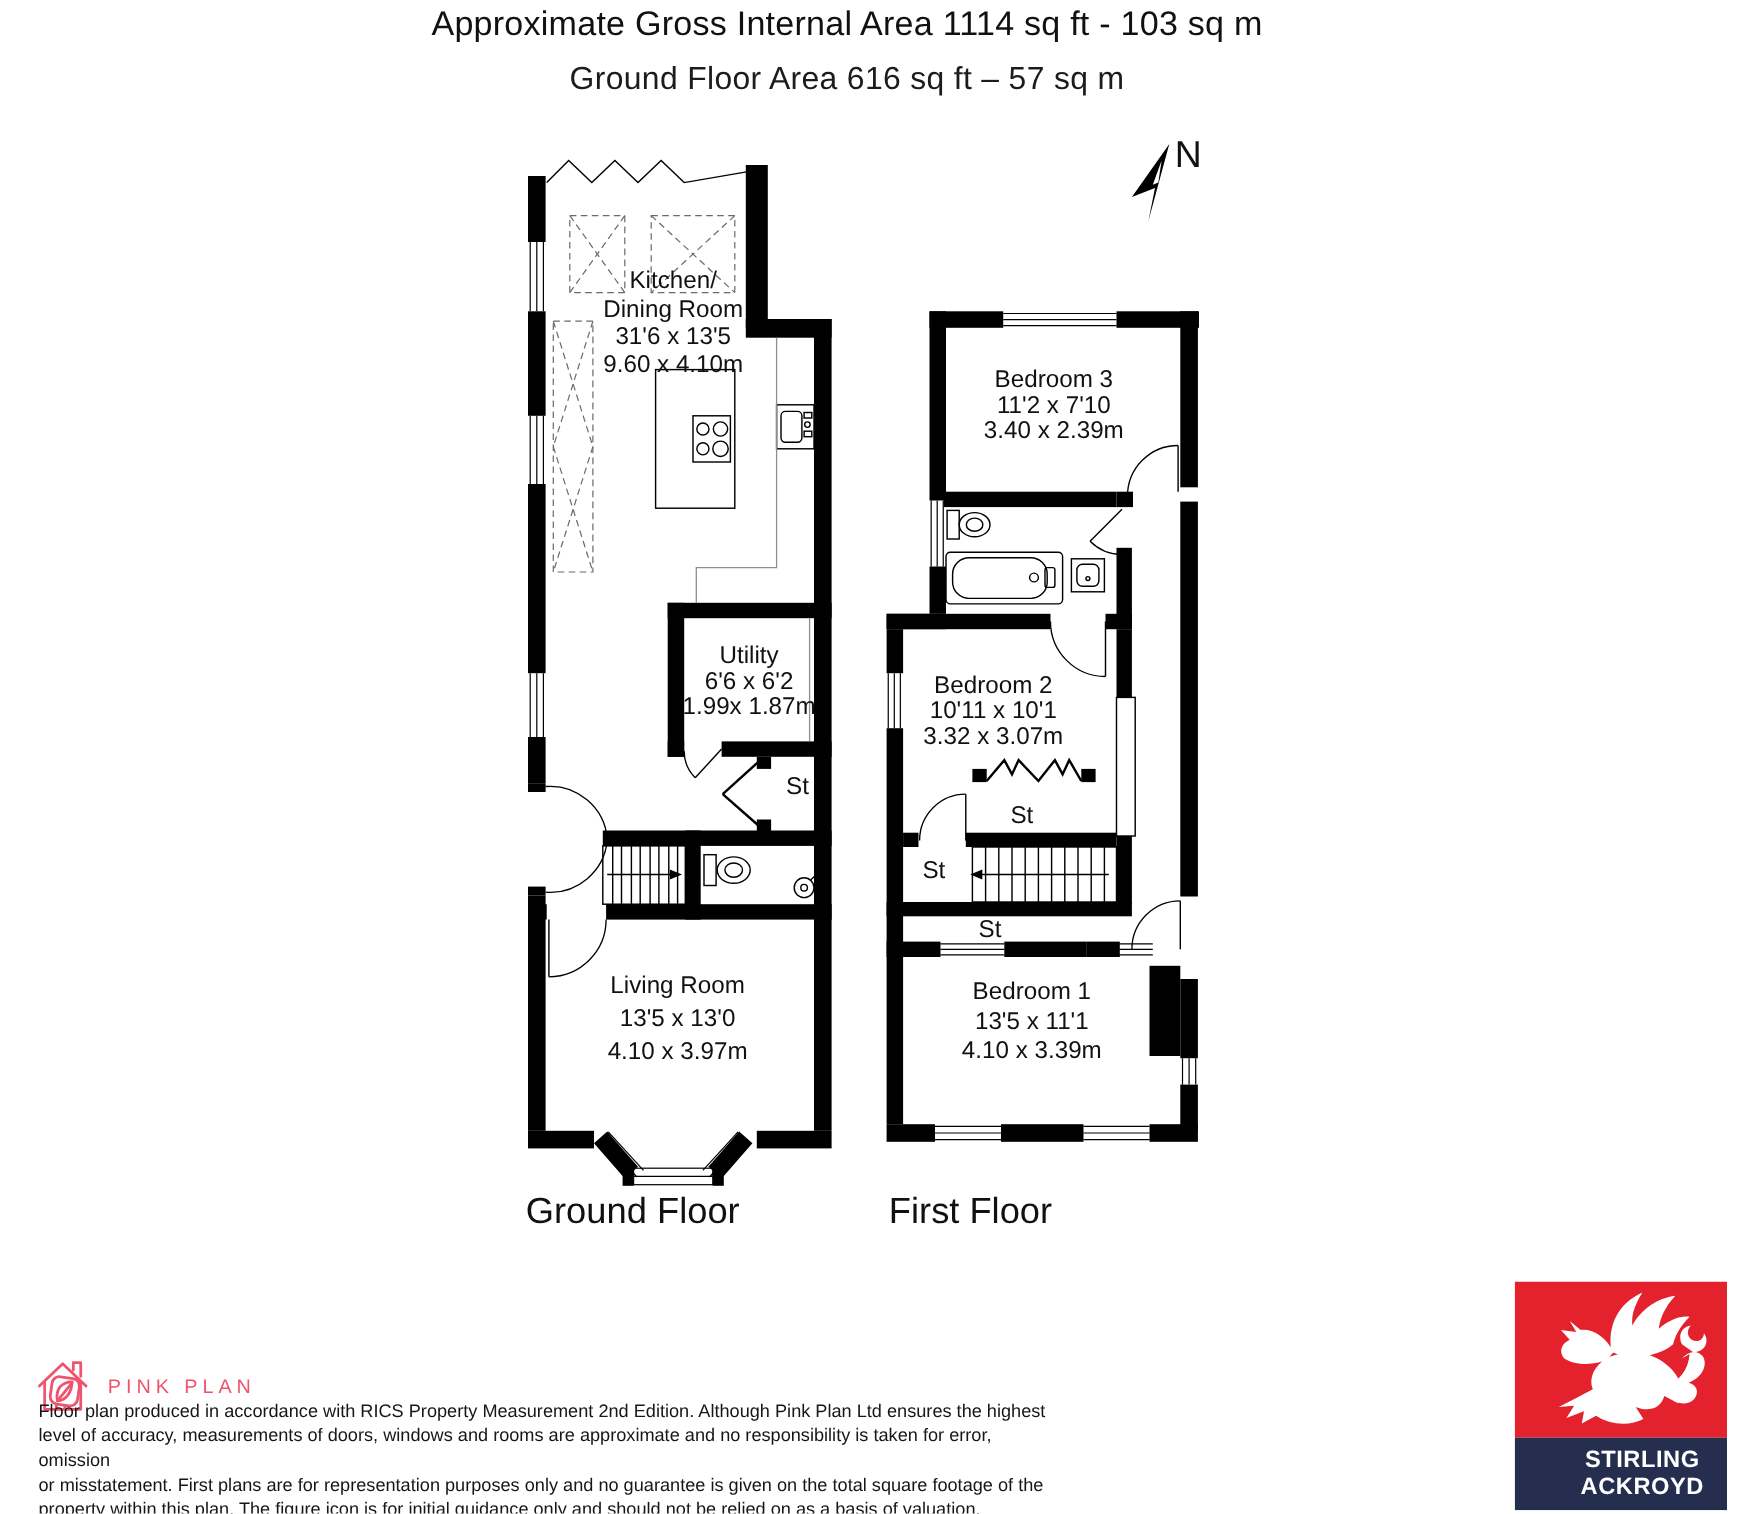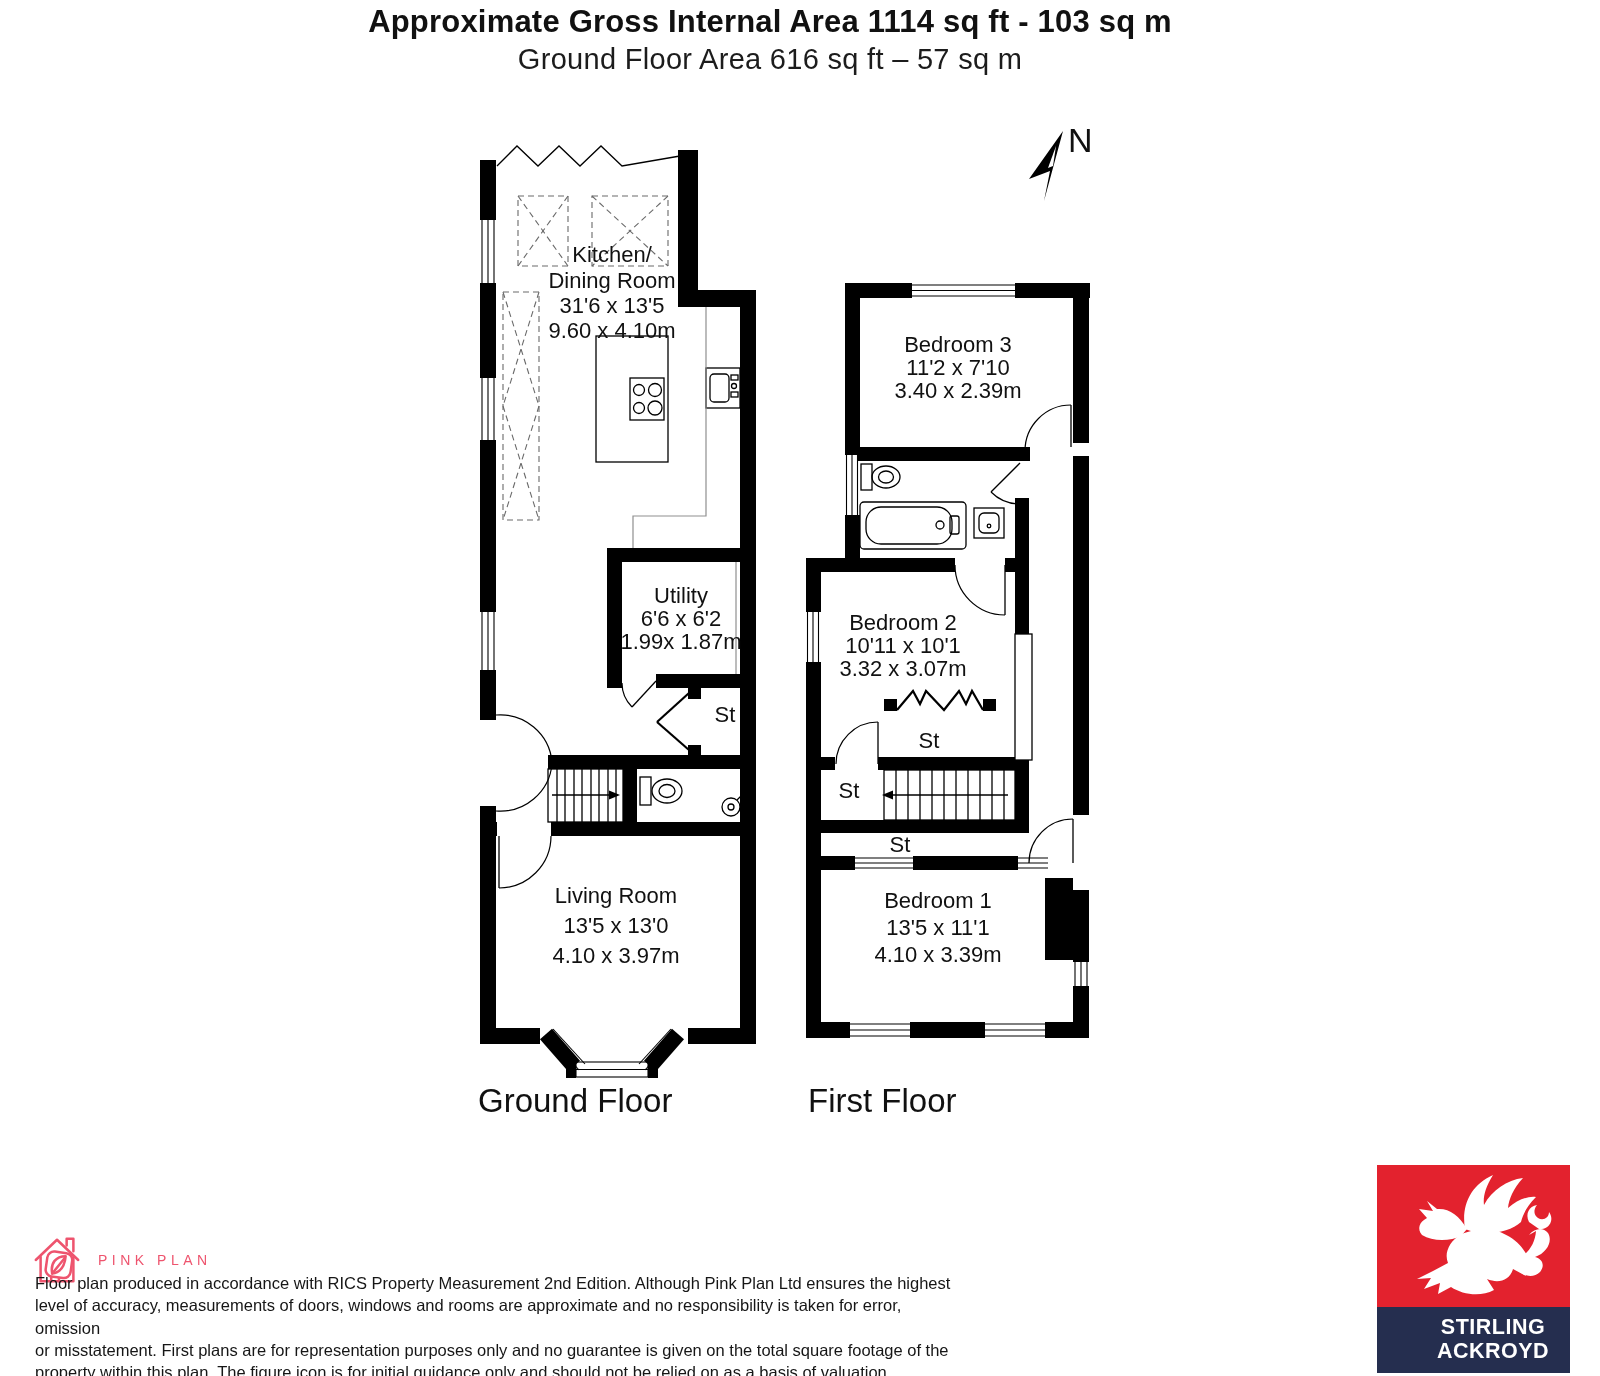--- a/index.html
+++ b/index.html
@@ -1,35 +1,35 @@
 <!DOCTYPE html>
 <html><head>
 <meta charset="utf-8">
 <style>
   html,body{margin:0;padding:0;background:#ffffff;}
   body{width:1600px;height:1376px;position:relative;font-family:"Liberation Sans",sans-serif;color:#111;overflow:hidden;}
   .abs{position:absolute;}
   
   #header{left:0;top:4px;width:1540px;text-align:center;}
-  #title-main{font-size:31px;font-weight:bold;letter-spacing:.2px;}
-  #title-sub1,#title-sub2{font-size:29px;font-weight:400;color:#1c1c1c;margin-top:3px;letter-spacing:.3px;}
+  #title-main{font-size:31px;font-weight:normal;letter-spacing:.2px;}
+  #title-sub1,#title-sub2{font-size:29px;font-weight:400;color:#1c1c1c;margin-top:16px;letter-spacing:.3px;}
   
   #plan-svg{left:0;top:0;width:1600px;height:1376px;}
   .wall{fill:#000;stroke:none;}
   .thin{stroke:#000;stroke-width:1.3;fill:none;}
   .thin2{stroke:#000;stroke-width:2.2;fill:none;}
   .lite{stroke:#8f8f8f;stroke-width:1.2;fill:none;}
   .glz{stroke:#000;stroke-width:1.1;fill:none;}
   .dash{stroke:#6a6a6a;stroke-width:1.1;fill:none;stroke-dasharray:6 4;}
   .arc{stroke:#000;stroke-width:1.2;fill:none;}
   .rlabel{font-family:"Liberation Sans",sans-serif;font-size:22px;fill:#111;text-anchor:middle;}
   .flabel{font-family:"Liberation Sans",sans-serif;font-size:33px;fill:#111;text-anchor:start;}
   
   #pinkplan{left:30px;top:1232px;display:flex;align-items:center;gap:14px;}
-  #pinkplan .brand{font-size:14px;letter-spacing:4.5px;color:#ee546e;font-weight:500;}
+  #pinkplan .brand{font-size:18px;letter-spacing:4.5px;color:#ee546e;font-weight:500;}
   #disclaimer{left:35px;top:1272px;width:930px;font-size:16.5px;line-height:22.3px;color:#161616;}
   #sa-logo{left:1377px;top:1165px;width:193px;height:208px;}
 </style>
 </head>
 <body>
 
 <div id="header" class="abs">
   <div id="title-main">Approximate Gross Internal Area 1114 sq ft - 103 sq m</div>
   <div id="title-sub1">Ground Floor Area 616 sq ft – 57 sq m</div>
 </div>

